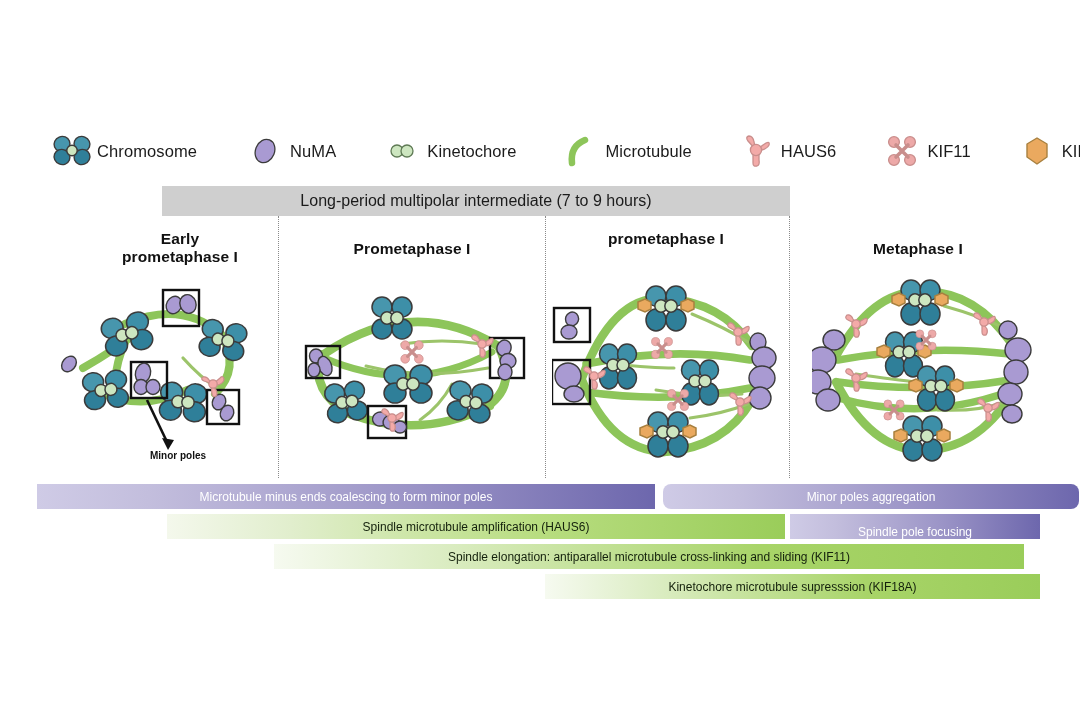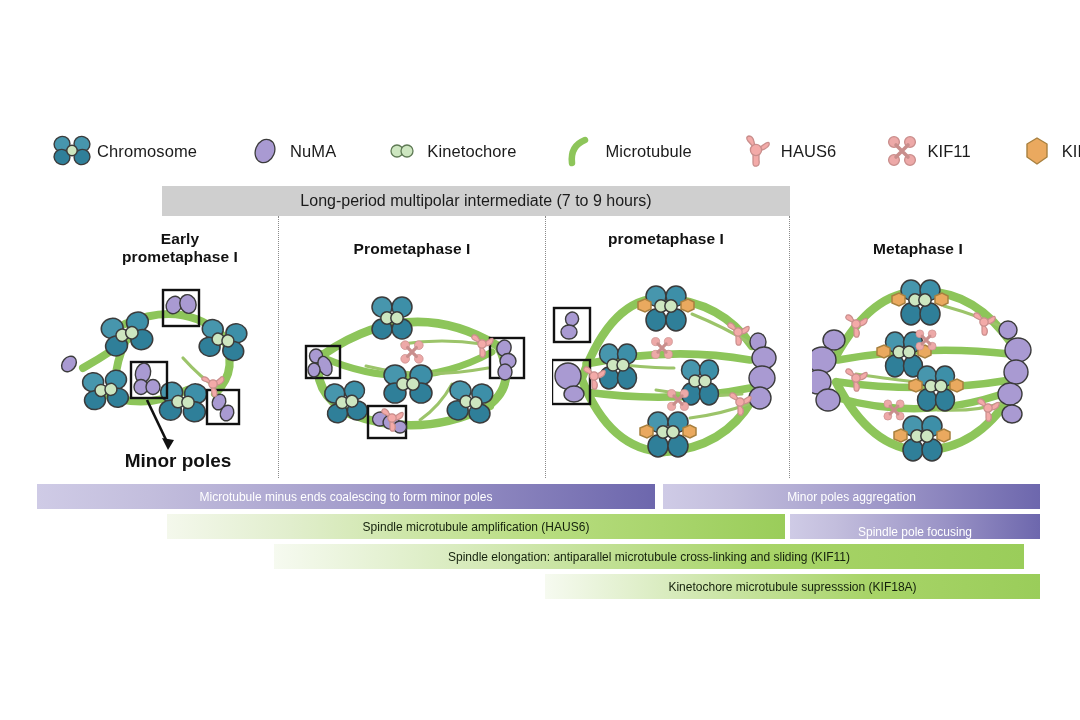--- a/index.html
+++ b/index.html
@@ -35,21 +35,21 @@
 
   
   .divider {
     position:absolute; top:216px; width:0; height:262px;
     border-left:1.6px dotted #8a8a8a;
   }
 
   
   .minor-poles {
     position:absolute; left:108px; top:450px; width:140px; text-align:center;
-    font-weight:bold; font-size:19px; color:#111;
+    font-weight:bold; font-size:10px; color:#111;
   }
 
   
   .bar {
     position:absolute; height:25px;
     display:flex; align-items:center; justify-content:center;
     font-size:12px; white-space:nowrap;
   }
   .bar.purple { color:#ffffff; background:linear-gradient(90deg,#cfcbe6 0%, #c3bedd 18%, #9a93c6 62%, #6d67ad 100%); }
   .bar.green  { color:#14210c; background:linear-gradient(90deg,#f4f8ec 0%, #e1eecd 20%, #b8dd80 60%, #9acd5a 100%); }
@@ -582,21 +582,21 @@
           <circle cx="11" cy="11" r="7"></circle>
         <path d="M-7 -7 L7 7 M7 -7 L-7 7" stroke-width="5.5" stroke-linecap="round"></path>
       </g>
     </g>
   </svg>
 
   <div class="bar purple" style="left:37px; top:484px; width:618px;">
     <span>Microtubule minus ends coalescing to form minor poles</span>
   </div>
 
-  <div class="bar purple" style="left:663px; top:484px; width:377px;">
+  <div class="bar purple" style="left:663px; top:484px; width:416px;border-radius:8px;">
     <span>Minor poles aggregation</span>
   </div>
 
   <div class="bar green" style="left:167px; top:514px; width:618px;">
     <span>Spindle microtubule amplification  (HAUS6)</span>
   </div>
 
   <div class="bar purple" style="left:790px; top:514px; width:250px;align-items:flex-end;">
     <span>Spindle pole focusing</span>
   </div>

